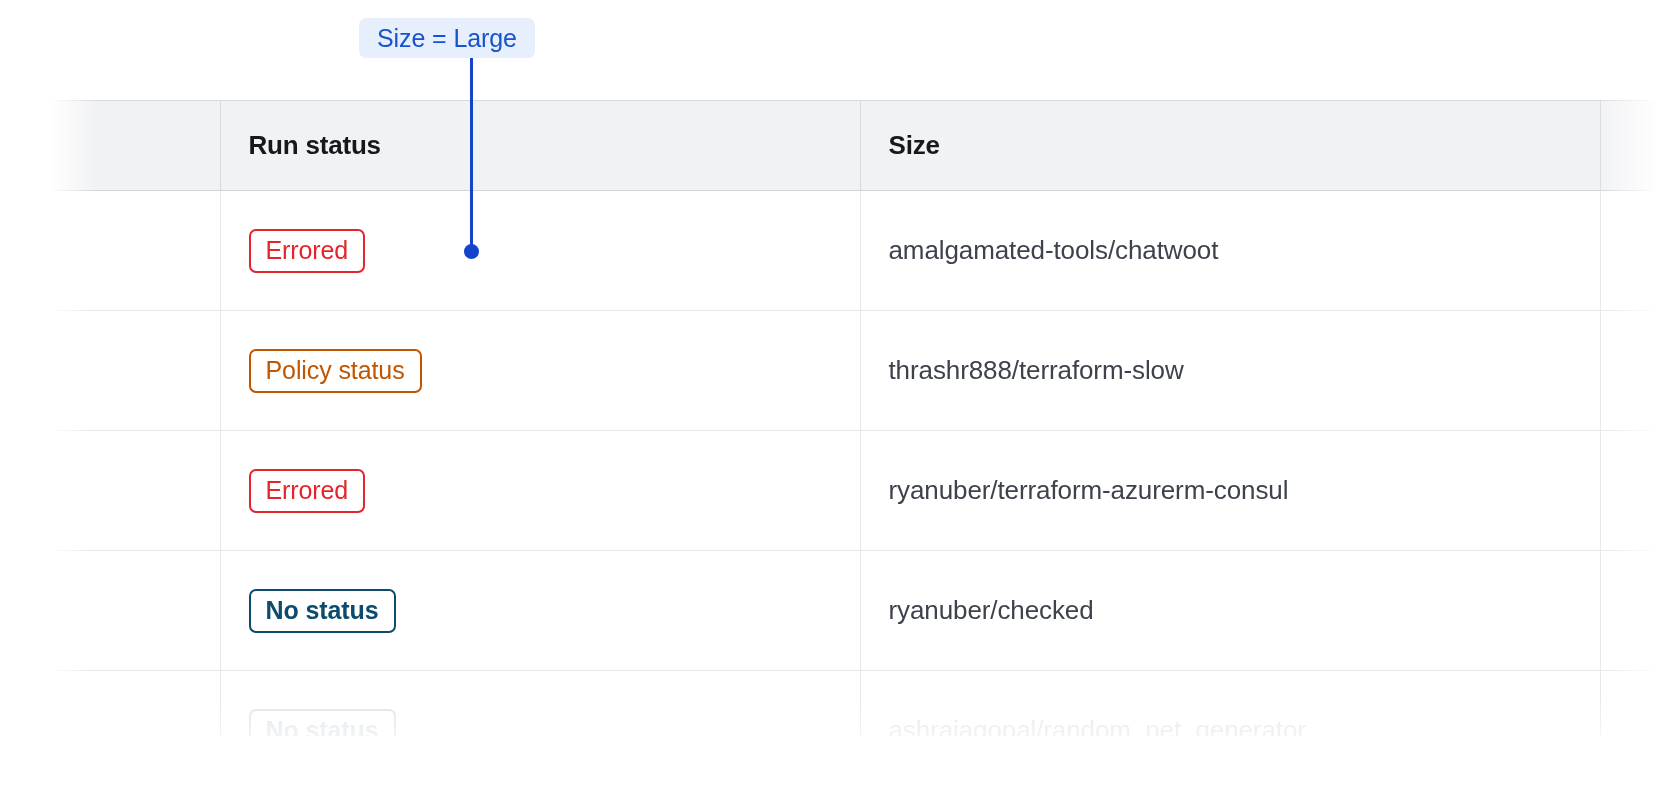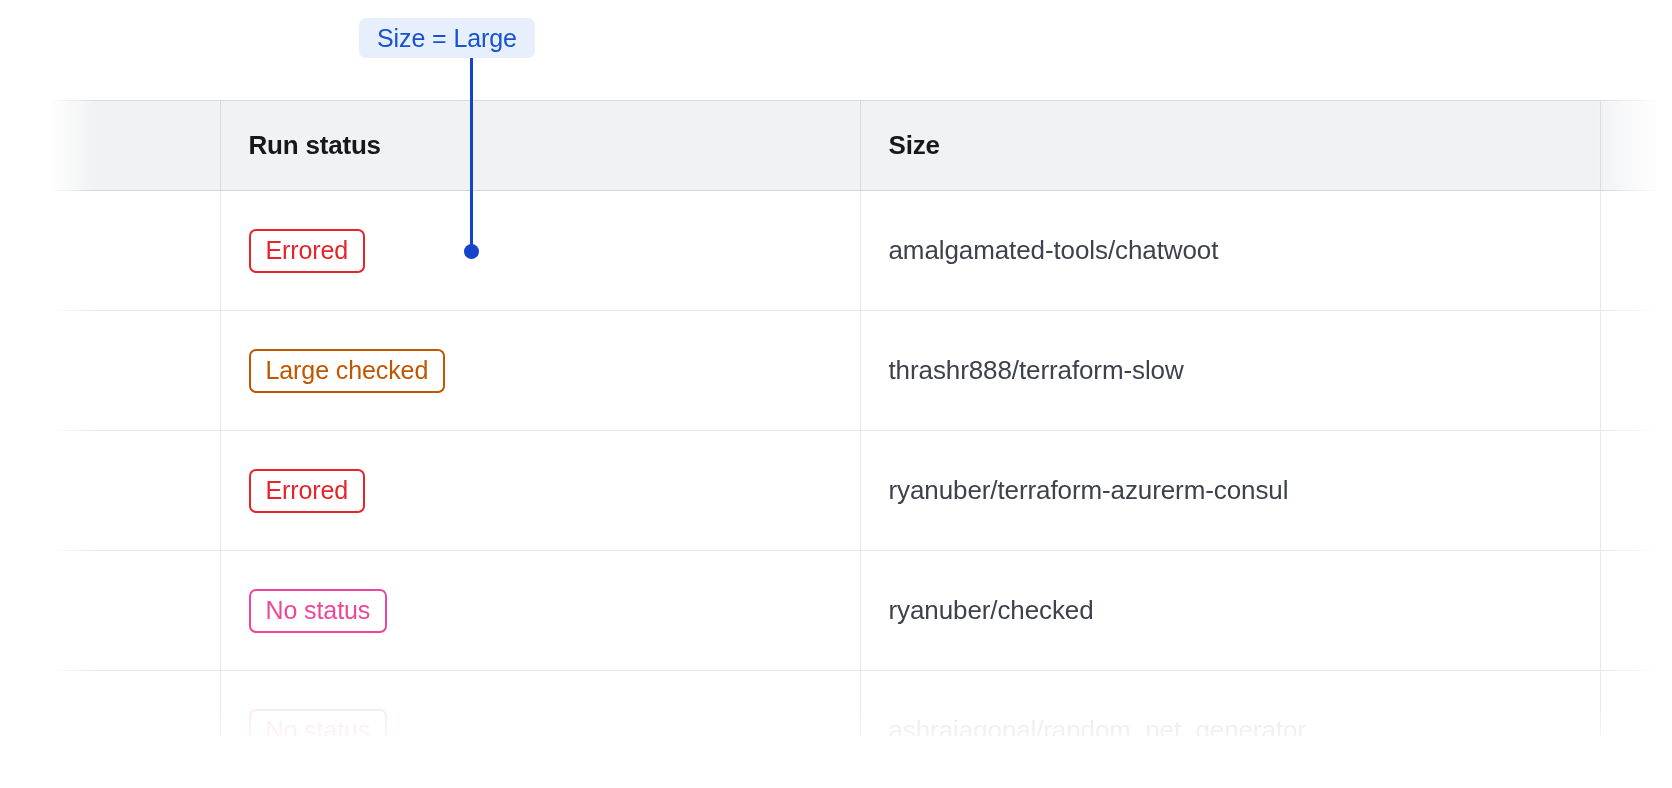--- a/index.html
+++ b/index.html
@@ -127,21 +127,21 @@
     border-radius: 7px;
     border: 2px solid currentColor;
     font-size: 25px;
     letter-spacing: -0.1px;
     white-space: nowrap;
     background: #ffffff;
     box-sizing: border-box;
   }
   .status-badge.errored        { color: #e5242b; }
   .status-badge.policy-checked { color: #c05600; }
-  .status-badge.no-status      { color: #ec4899; }
+  .status-badge.no-status      { color: #0c4a6e; font-weight: bold; }
 
   
   tr.row-faded td { opacity: 0.13; }
 
   
   .edge-fade {
     position: absolute;
     top: 0;
     width: 56px;
     height: 788px;
@@ -197,21 +197,21 @@
     </thead>
     <tbody id="runs-tbody">
         <tr>
           <td class="td-blank"></td>
           <td><span class="status-badge errored">Errored</span></td>
           <td><span class="repo-cell">amalgamated-tools/chatwoot</span></td>
           <td class="td-blank"></td>
         </tr>
         <tr>
           <td class="td-blank"></td>
-          <td><span class="status-badge policy-checked">Large checked</span></td>
+          <td><span class="status-badge policy-checked">Policy status</span></td>
           <td><span class="repo-cell">thrashr888/terraform-slow</span></td>
           <td class="td-blank"></td>
         </tr>
         <tr>
           <td class="td-blank"></td>
           <td><span class="status-badge errored">Errored</span></td>
           <td><span class="repo-cell">ryanuber/terraform-azurerm-consul</span></td>
           <td class="td-blank"></td>
         </tr>
         <tr>

